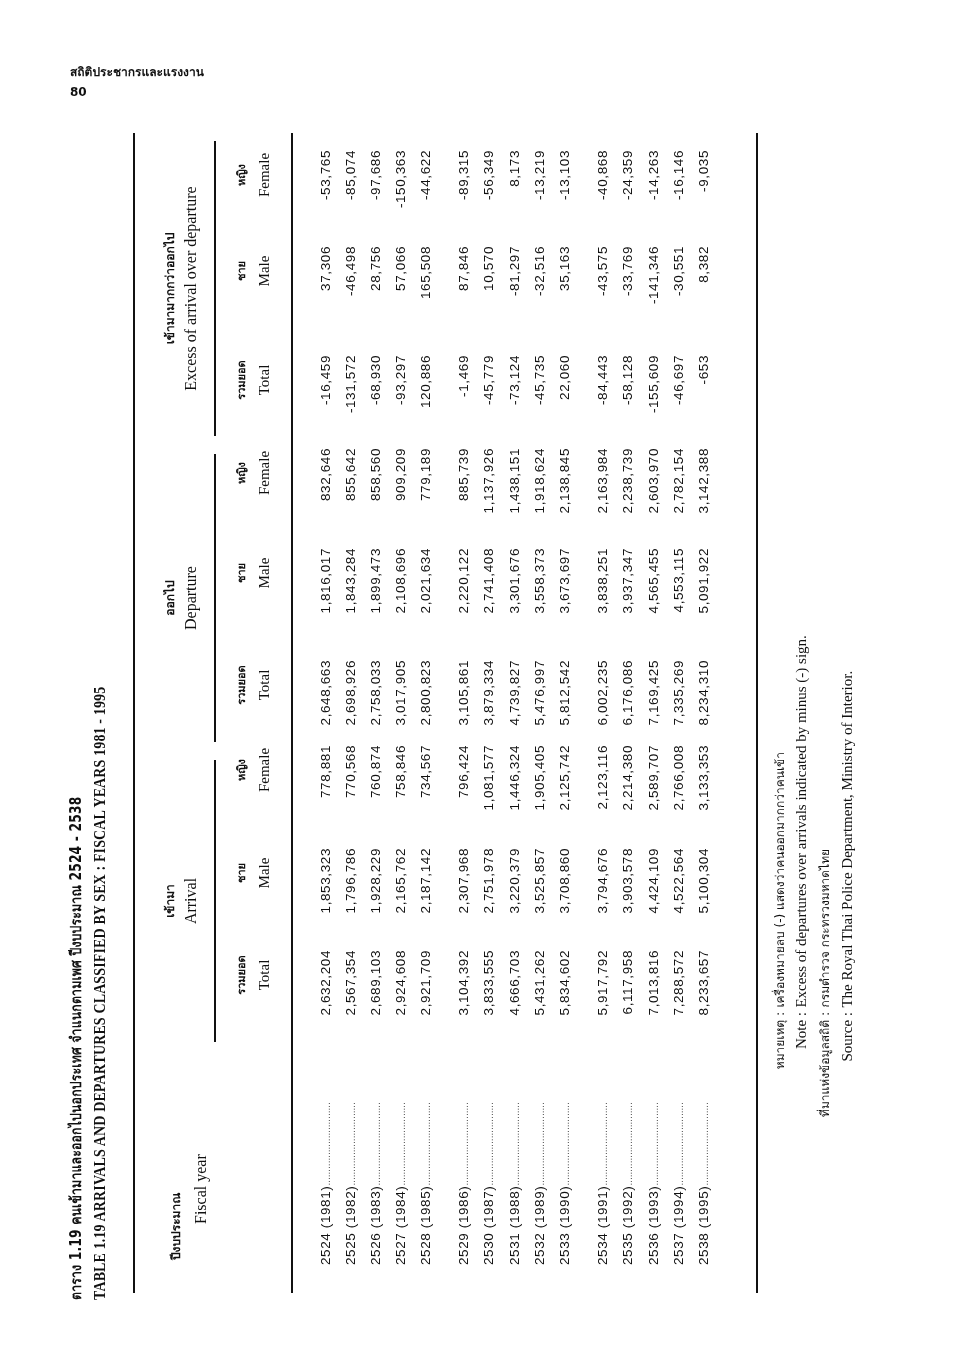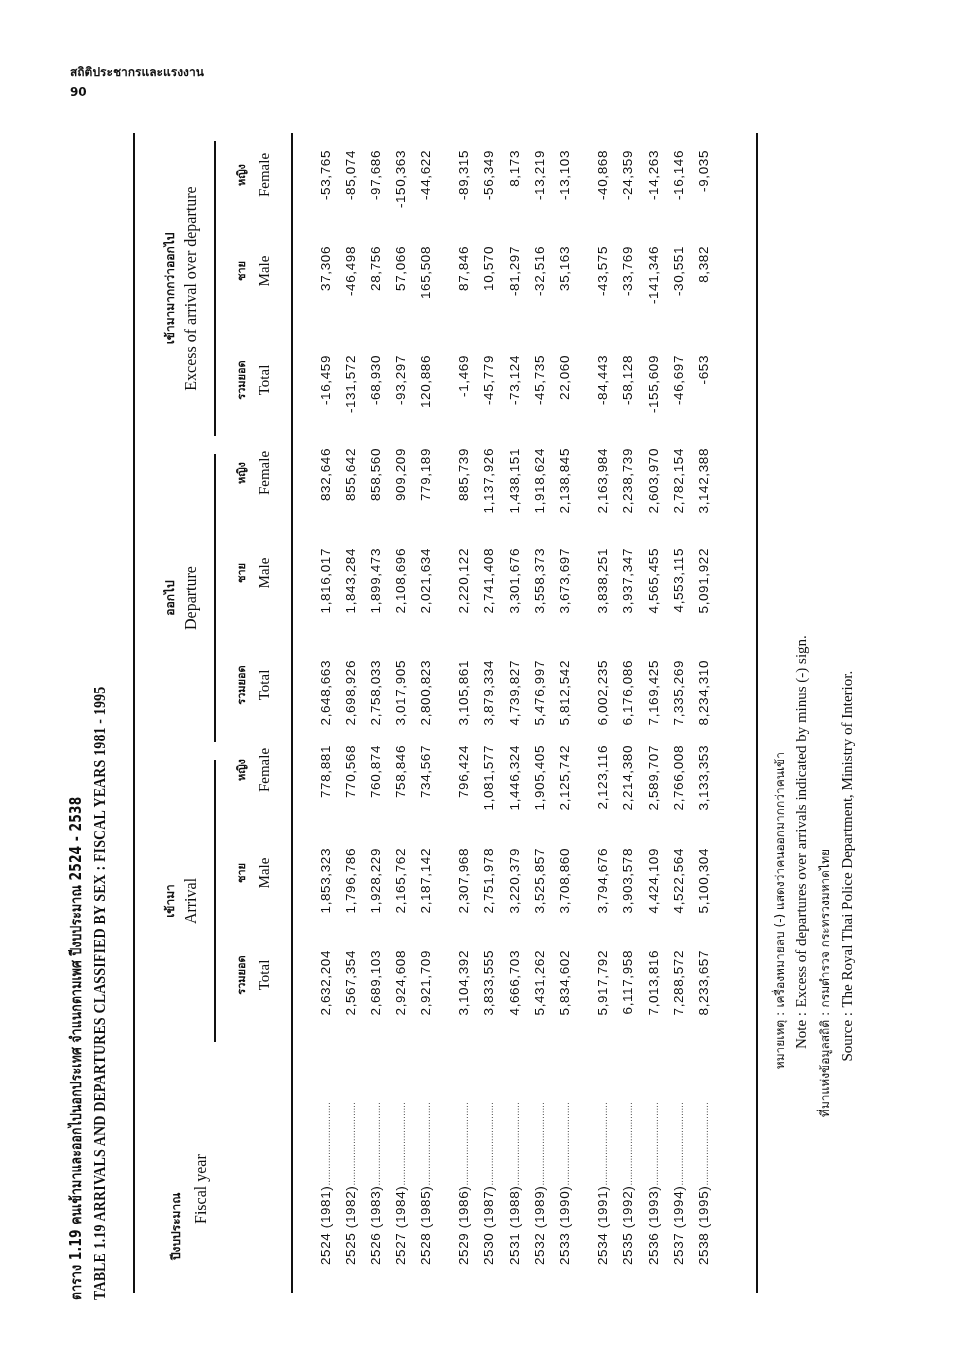--- a/index.html
+++ b/index.html
@@ -17,21 +17,21 @@
   .year .dots { color:#333; letter-spacing:0; font-size:10px; }
   .foot { font-family:"Liberation Serif", serif; font-size:15px; }
   .foot-th { font-family:"DejaVu Sans", sans-serif; font-size:12px; }
   .foot-label { display:inline-block; text-align:right; }
 </style>
 </head>
 <body>
 
 <div class="running-head">
   <div>สถิติประชากรและแรงงาน</div>
-  <div>90</div>
+  <div>80</div>
 </div>
 
 <div class="rot" id="rot">
 
   <div class="abs title" style="left:62px; top:64px; font-family:'DejaVu Sans', sans-serif; font-size:15px;">ตาราง  1.19  คนเข้ามาและออกไปนอกประเทศ  จำแนกตามเพศ  ปีงบประมาณ  2524  -  2538</div>
   <div class="abs title" style="left:62px; top:90px; font-family:'Liberation Serif', serif;">TABLE  1.19  ARRIVALS AND DEPARTURES CLASSIFIED BY SEX : FISCAL YEARS 1981  -  1995</div>
 
   <div class="rule" style="left:69px; top:133px; width:1160px; height:2px;"></div>
   <div class="rule" style="left:69px; top:291px; width:1160px; height:2px;"></div>
   <div class="rule" style="left:69px; top:756px; width:1160px; height:2px;"></div>

